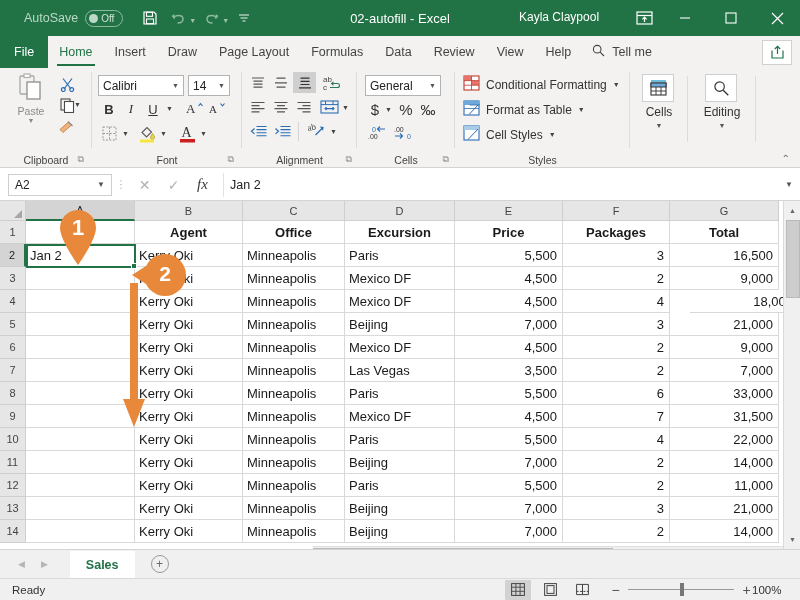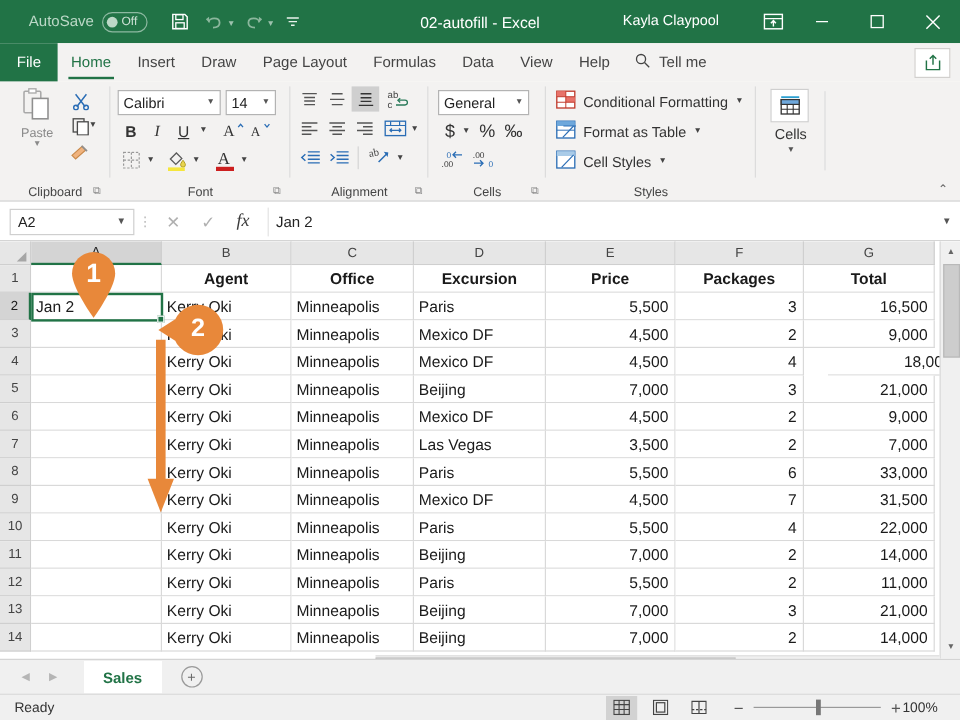--- a/index.html
+++ b/index.html
@@ -322,20 +322,21 @@
   </div>
 
   <div class="tabbar">
     <span class="tab file">File</span>
     <span class="tab active">Home</span>
     <span class="tab">Insert</span>
     <span class="tab">Draw</span>
     <span class="tab">Page Layout</span>
     <span class="tab">Formulas</span>
     <span class="tab">Data</span>
+    <span class="tab">Review</span>
     <span class="tab">View</span>
     <span class="tab">Help</span>
     <span class="tellme">
       <span>
         <svg width="13" height="13" viewBox="0 0 13 13">
             <circle cx="5.2" cy="5.2" r="3.8" fill="none" stroke="#444" stroke-width="1.1"></circle>
             <path d="M8.1 8.1L12 12" stroke="#444" stroke-width="1.1"></path>
           </svg>
       </span>
       <span>Tell me</span>
@@ -586,20 +587,31 @@
               <path d="M5 14.5L15 4" stroke="#2a6db5" stroke-width="1"></path>
             </svg>
         </span>
         <span style="font-size:12px; color:#333;">Cell Styles</span>
         <span class="mini-caret">▼</span>
       </div>
       <div class="rgroup-label">Styles</div>
       <div class="rgroup-sep" style="right:0;"></div>
     </div>
 
+    <div class="rgroup" style="left:688px; width:68px;">
+      <div style="position:absolute; left:17px; top:6px; width:32px; height:28px; border:1px solid #cfcfcf; background:#fff; display:flex; align-items:center; justify-content:center;">
+        <svg width="17" height="17" viewBox="0 0 17 17">
+            <circle cx="6.6" cy="6.6" r="4.7" fill="none" stroke="#333" stroke-width="1.2"></circle>
+            <path d="M10.2 10.2L15.3 15.3" stroke="#333" stroke-width="1.3"></path>
+          </svg>
+      </div>
+      <div style="position:absolute; left:0; top:37px; width:100%; text-align:center; font-size:12px; color:#333;">Editing</div>
+      <div style="position:absolute; left:0; top:54px; width:100%; text-align:center; font-size:7px; color:#555;">▼</div>
+      <div class="rgroup-sep" style="right:0; top:8px; bottom:26px;"></div>
+    </div>
 
     <span style="position:absolute; right:10px; bottom:3px; font-size:10px; color:#666;">⌃</span>
   </div>
 
   <div class="formula-row">
     <div class="namebox">
       <span>A2</span>
       <span class="cbx-caret">▼</span>
     </div>
     <span class="fdots">⋮</span>

